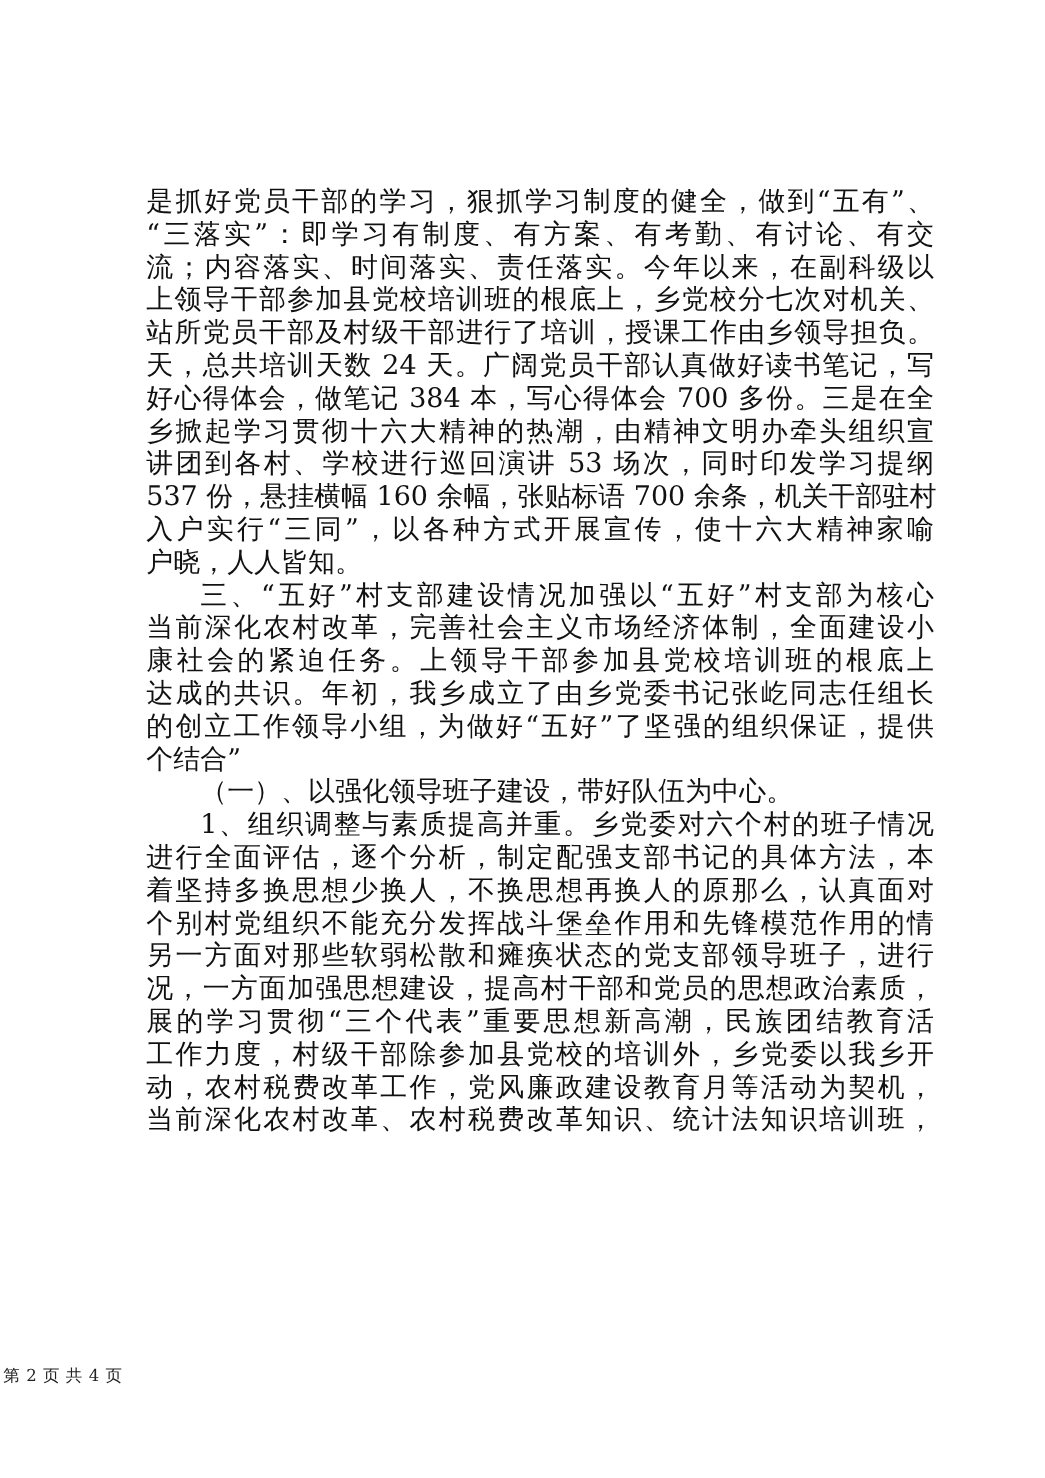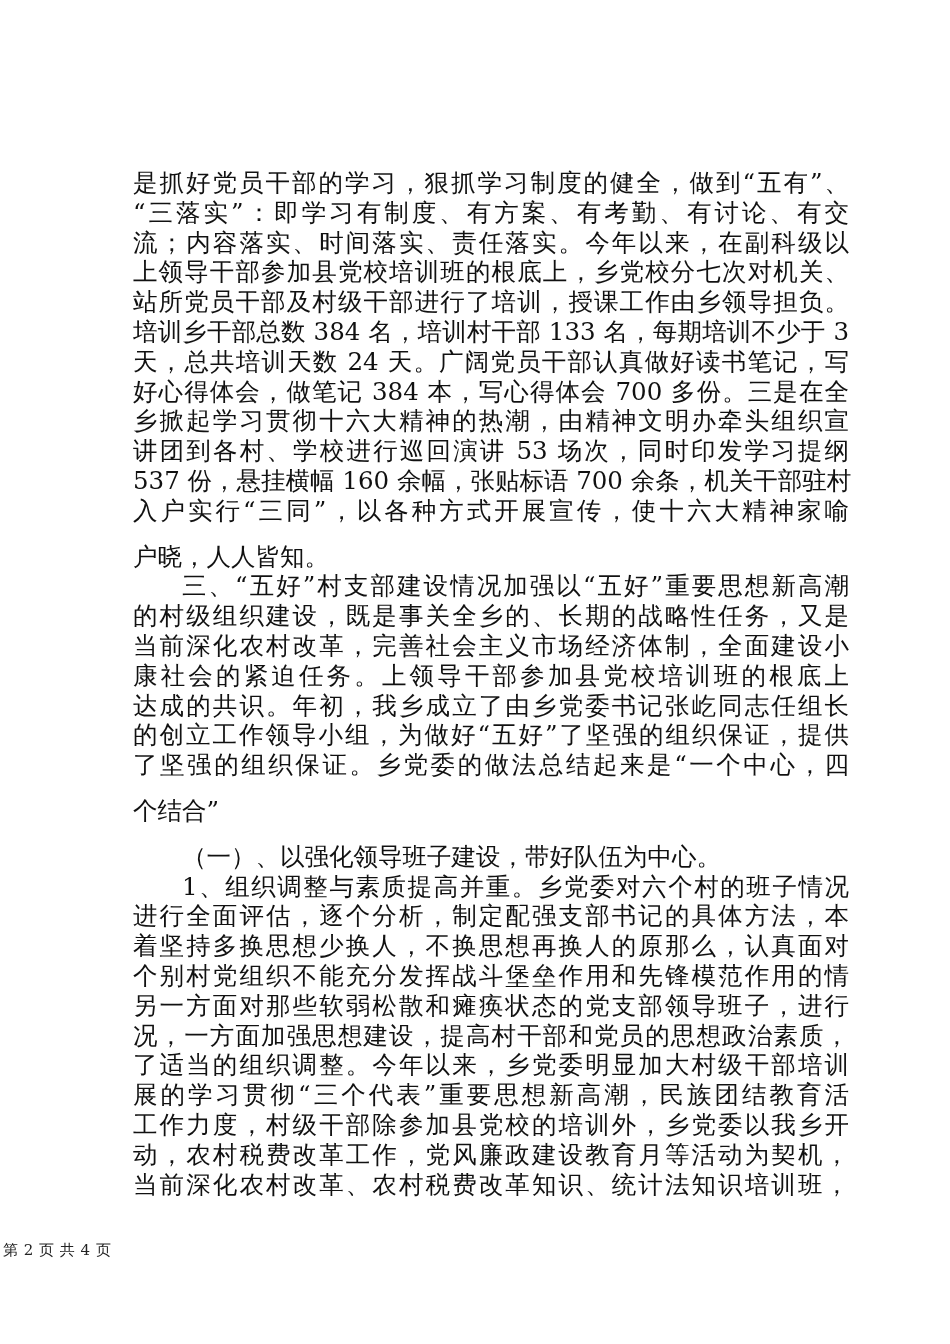--- a/index.html
+++ b/index.html
@@ -33,21 +33,20 @@
       height: 29.8px;
       line-height: 29.8px;
       font-size: 24.5px;
       white-space: nowrap;
       letter-spacing: 0px;
       text-align: justify;
       text-align-last: justify;
     }
     .line.last {
       text-align-last: left;
-      margin-top: 16px;
     }
     .line.indent {
       padding-left: 49px;
     }
     .footer {
       position: absolute;
       left: 0;
       width: 950px;
       top: 1241px;
       text-align: left;
@@ -61,53 +60,49 @@
 
 <div class="page">
   <div class="content">
 
     <div>
       <div class="line">是抓好党员干部的学习，狠抓学习制度的健全，做到“五有”、</div>
       <div class="line">“三落实”：即学习有制度、有方案、有考勤、有讨论、有交</div>
       <div class="line">流；内容落实、时间落实、责任落实。今年以来，在副科级以</div>
       <div class="line">上领导干部参加县党校培训班的根底上，乡党校分七次对机关、</div>
       <div class="line">站所党员干部及村级干部进行了培训，授课工作由乡领导担负。</div>
-      <div class="line">培训乡干部总数 384 名，培训村干部 133 名，每期培训不少于 3</div>
       <div class="line">天，总共培训天数 24 天。广阔党员干部认真做好读书笔记，写</div>
       <div class="line">好心得体会，做笔记 384 本，写心得体会 700 多份。三是在全</div>
       <div class="line">乡掀起学习贯彻十六大精神的热潮，由精神文明办牵头组织宣</div>
       <div class="line">讲团到各村、学校进行巡回演讲 53 场次，同时印发学习提纲</div>
       <div class="line">537 份，悬挂横幅 160 余幅，张贴标语 700 余条，机关干部驻村</div>
       <div class="line">入户实行“三同”，以各种方式开展宣传，使十六大精神家喻</div>
       <div class="line last">户晓，人人皆知。</div>
     </div>
 
     <div>
-      <div class="line indent">三、“五好”村支部建设情况加强以“五好”重要思想新高潮</div>
-      <div class="line">的村级组织建设，既是事关全乡的、长期的战略性任务，又是</div>
+      <div class="line indent">三、“五好”村支部建设情况加强以“五好”村支部为核心</div>
       <div class="line">当前深化农村改革，完善社会主义市场经济体制，全面建设小</div>
       <div class="line">康社会的紧迫任务。上领导干部参加县党校培训班的根底上</div>
       <div class="line">达成的共识。年初，我乡成立了由乡党委书记张屹同志任组长</div>
       <div class="line">的创立工作领导小组，为做好“五好”了坚强的组织保证，提供</div>
-      <div class="line">了坚强的组织保证。乡党委的做法总结起来是“一个中心，四</div>
       <div class="line last">个结合”</div>
     </div>
 
     <div>
       <div class="line indent last">（一）、以强化领导班子建设，带好队伍为中心。</div>
     </div>
 
     <div>
       <div class="line indent">1、组织调整与素质提高并重。乡党委对六个村的班子情况</div>
       <div class="line">进行全面评估，逐个分析，制定配强支部书记的具体方法，本</div>
       <div class="line">着坚持多换思想少换人，不换思想再换人的原那么，认真面对</div>
       <div class="line">个别村党组织不能充分发挥战斗堡垒作用和先锋模范作用的情</div>
       <div class="line">另一方面对那些软弱松散和瘫痪状态的党支部领导班子，进行</div>
       <div class="line">况，一方面加强思想建设，提高村干部和党员的思想政治素质，</div>
-      <div class="line">了适当的组织调整。今年以来，乡党委明显加大村级干部培训</div>
       <div class="line">展的学习贯彻“三个代表”重要思想新高潮，民族团结教育活</div>
       <div class="line">工作力度，村级干部除参加县党校的培训外，乡党委以我乡开</div>
       <div class="line">动，农村税费改革工作，党风廉政建设教育月等活动为契机，</div>
       <div class="line">当前深化农村改革、农村税费改革知识、统计法知识培训班，</div>
     </div>
 
   </div>
 
   <div class="footer">第 2 页  共 4 页</div>
 </div>

